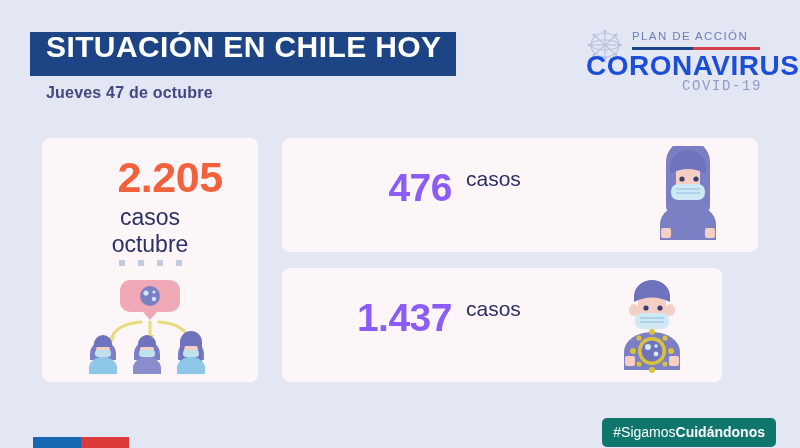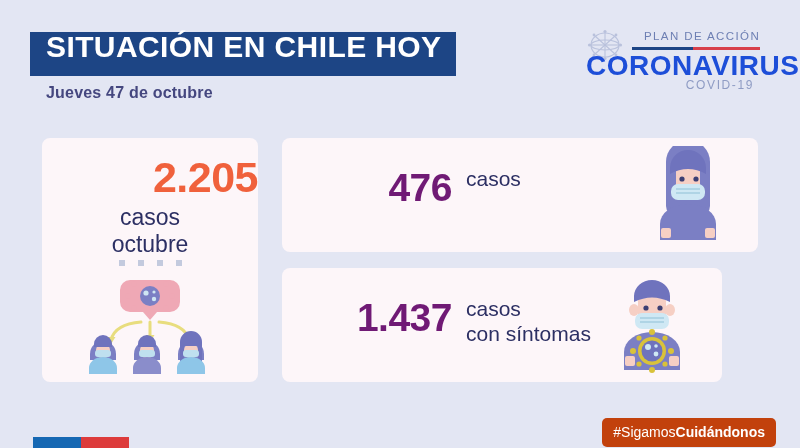--- a/index.html
+++ b/index.html
@@ -60,66 +60,67 @@
     width: 42px; height: 34px;
     opacity: 0.35;
   }
   #logo-plan {
     position: absolute;
     left: 48px; top: 4px;
     font-size: 11.5px;
     letter-spacing: 1.4px;
     color: #6d7fb3;
     white-space: nowrap;
-    margin-left: 12px;
   }
   #logo-rule {
     position: absolute;
     left: 48px; top: 21px;
     width: 128px; height: 2.5px;
     background: linear-gradient(to right, #1d4585 0%, #1d4585 48%, #d8404a 48%, #d8404a 100%);
   }
   #logo-corona {
     position: absolute;
     left: 2px; top: 24px;
     font-size: 28px;
     font-weight: bold;
     letter-spacing: 0.5px;
     color: #1d4ed8;
     white-space: nowrap;
   }
   #logo-covid {
     position: absolute;
-    right: 10px; top: 52px;
-    font-size: 12px;
+    right: 2px; top: 52px;
+    font-size: 14px;
     letter-spacing: 1.6px;
     color: #8f9cc4;
     white-space: nowrap;
+    font-family: Liberation Mono, monospace;
   }
 
   
   .card {
     position: absolute;
     background: #fdf6f9;
     border-radius: 8px;
   }
   #card-main   { left: 42px;  top: 138px; width: 216px; height: 244px; }
   #card-asymp  { left: 282px; top: 138px; width: 476px; height: 114px; }
   #card-symp   { left: 282px; top: 268px; width: 440px; height: 114px; }
 
   
   #main-number {
     position: absolute;
     left: 0; top: 18px; width: 216px;
-    text-align: right;
+    text-align: center;
     color: #f0613c;
     font-size: 43px;
     font-weight: bold;
     letter-spacing: -0.5px;
     line-height: 1;
+    padding-left: 20px;
   }
   #main-label {
     position: absolute;
     left: 0; top: 66px; width: 216px;
     text-align: center;
     color: #2c2f63;
     font-size: 23px;
     line-height: 1.18;
   }
   #main-dots {
@@ -139,21 +140,21 @@
     left: 33px; top: 138px;
     width: 150px; height: 98px;
   }
 
   
   .side-number {
     position: absolute;
     left: 22px; top: 30px;
     width: 148px;
     text-align: right;
-    color: #701a75;
+    color: #8b5cf6;
     font-size: 39px;
     font-weight: bold;
     letter-spacing: -0.5px;
     line-height: 1;
   }
   .side-label {
     position: absolute;
     left: 184px; top: 28px;
     color: #2c2f63;
     font-size: 21px;
@@ -168,21 +169,21 @@
   
   #footer-flag {
     position: absolute;
     left: 33px; top: 437px;
     width: 96px; height: 11px;
     background: linear-gradient(to right, #1668b3 0%, #1668b3 50%, #dd3b3b 50%, #dd3b3b 100%);
   }
   #footer-badge {
     position: absolute;
     right: 24px; top: 418px;
-    background: #c2410c;
+    background: #0f766e;
     border-radius: 5px;
     padding: 6px 11px 7px 11px;
     color: #ffffff;
     font-size: 14px;
     white-space: nowrap;
   }
   #footer-badge b { font-weight: bold; }
 </style>
 </head>
 <body>
@@ -307,21 +308,20 @@
     <path d="M20 78 a28 20 0 0 1 56 0 v16 h-56 z" fill="#7b7fc4"></path>
     <rect x="21" y="82" width="10" height="10" rx="2" fill="#f6cfc4"></rect>
     <rect x="65" y="82" width="10" height="10" rx="2" fill="#f6cfc4"></rect>
   </svg>
 </div>
 
 <div class="card" id="card-symp">
   <div class="side-number">1.437</div>
   <div class="side-label">
     <div>casos</div>
-    <div>con síntomas</div>
   </div>
   <svg class="side-figure" viewBox="0 0 96 98">
     <rect x="34" y="12" width="28" height="40" rx="13" fill="#f6cfc4"></rect>
     <path d="M30 20 a18 16 0 0 1 36 0 v6 q-18 -9 -36 0 z" fill="#6f73bd"></path>
     <ellipse cx="30" cy="34" rx="5" ry="6" fill="#f6cfc4"></ellipse>
     <ellipse cx="66" cy="34" rx="5" ry="6" fill="#f6cfc4"></ellipse>
     <circle cx="42" cy="32" r="2.6" fill="#3c3f73"></circle>
     <circle cx="56" cy="32" r="2.6" fill="#3c3f73"></circle>
     <rect x="31" y="37" width="34" height="16" rx="7" fill="#cfe8f4"></rect>
     <g stroke="#9ec9de" stroke-width="1.3">

